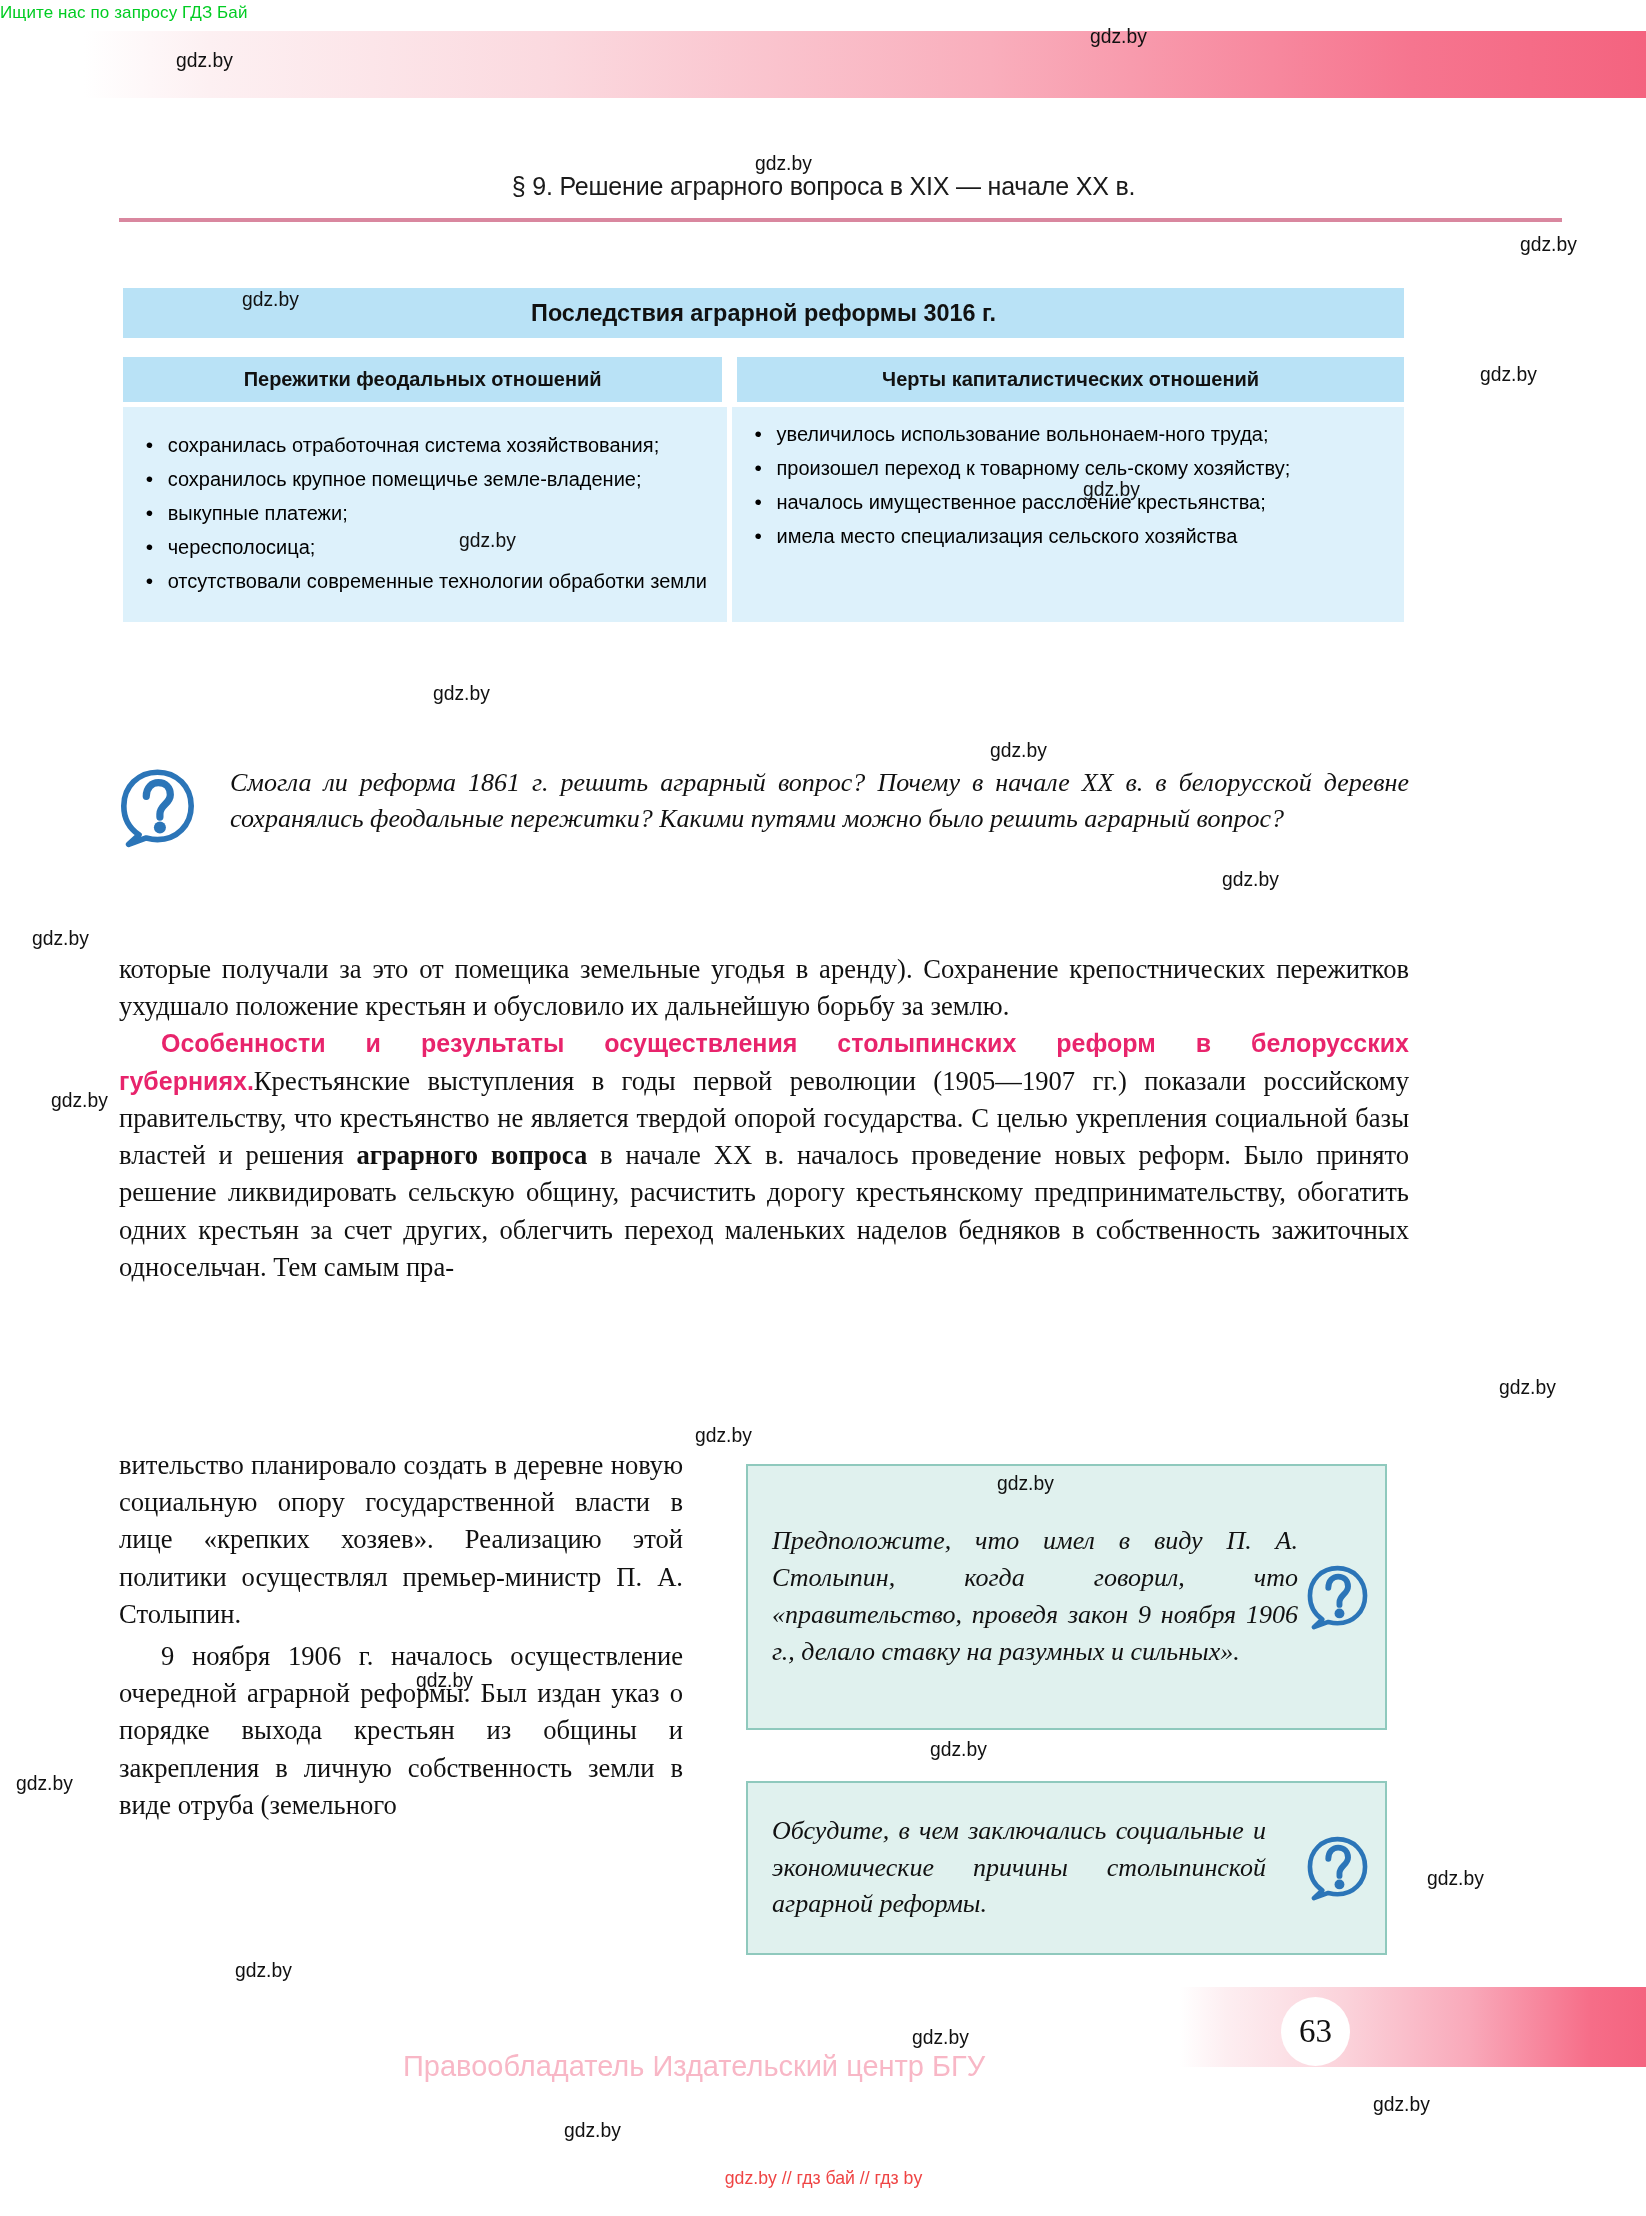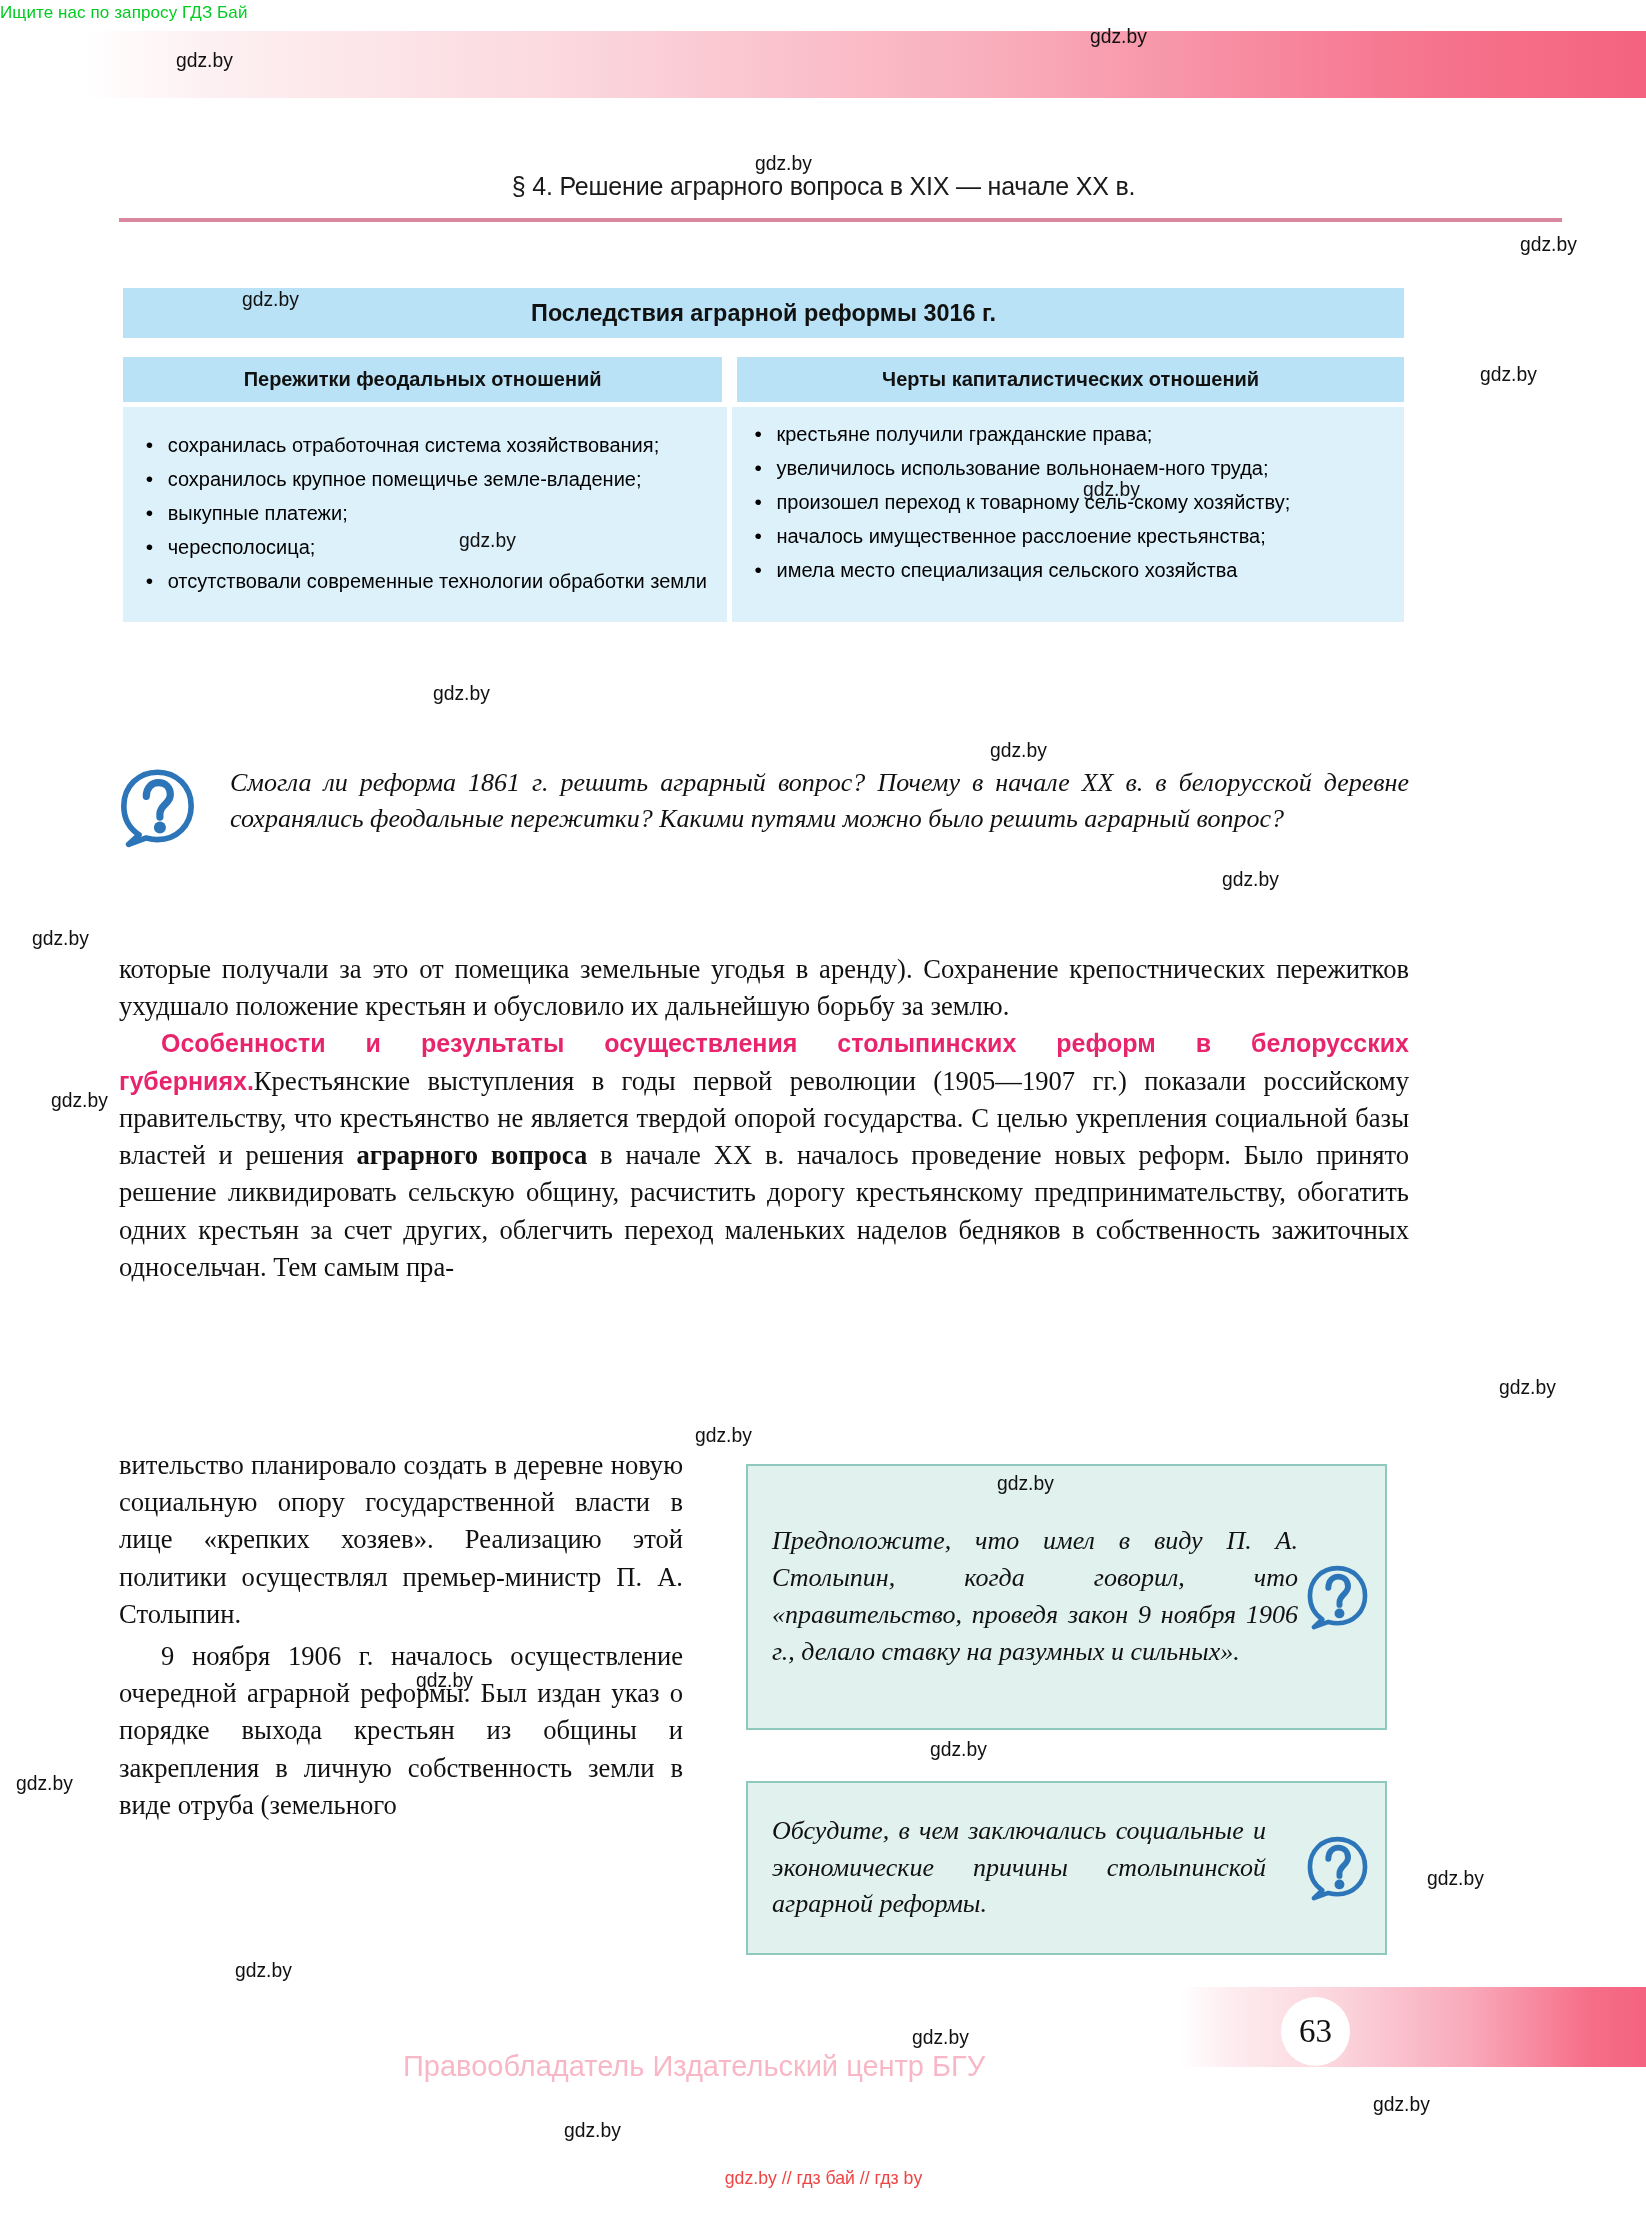--- a/index.html
+++ b/index.html
@@ -224,42 +224,41 @@
     pointer-events: none;
   }
 </style>
 </head>
 <body>
 
 <div class="promo-line">Ищите нас по запросу ГДЗ Бай</div>
 
 <div class="top-band"></div>
 
-<div class="section-title">§ 4. Решение аграрного вопроса в XIX — начале XX в.</div>
+<div class="section-title">§ 9. Решение аграрного вопроса в XIX — начале XX в.</div>
 <div class="title-rule"></div>
 
 <div class="tbl">
   <div class="tbl-title">Последствия аграрной реформы 3016 г.</div>
   <div class="tbl-headrow">
     <div class="th-left">Пережитки феодальных отношений</div>
     <div class="th-right">Черты капиталистических отношений</div>
   </div>
   <div class="tbl-body">
     <div class="td-left">
       <ul>
         <li>сохранилась отработочная система хозяйствования;</li>
         <li>сохранилось крупное помещичье земле-владение;</li>
         <li>выкупные платежи;</li>
         <li>чересполосица;</li>
         <li>отсутствовали современные технологии обработки земли</li>
       </ul>
     </div>
     <div class="td-right">
       <ul>
-        <li>крестьяне получили гражданские права;</li>
         <li>увеличилось использование вольнонаем-ного труда;</li>
         <li>произошел переход к товарному сель-скому хозяйству;</li>
         <li>началось имущественное расслоение крестьянства;</li>
         <li>имела место специализация сельского хозяйства</li>
       </ul>
     </div>
   </div>
 </div>
 
 <div class="qblock-top">

